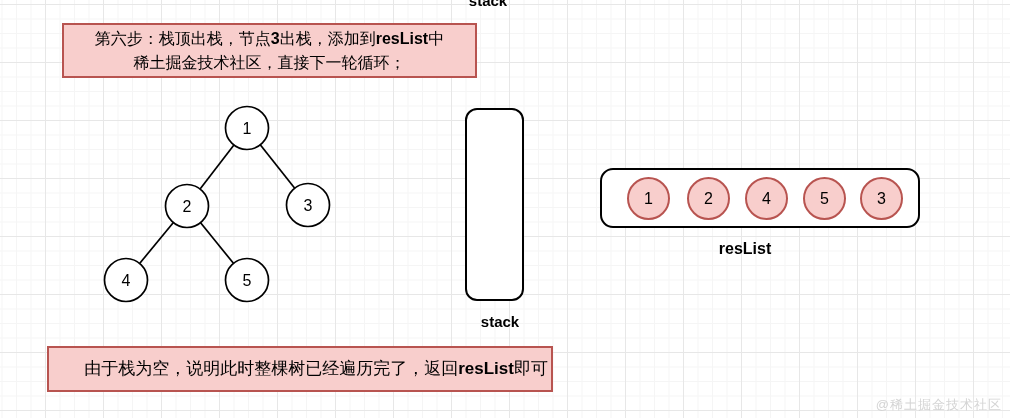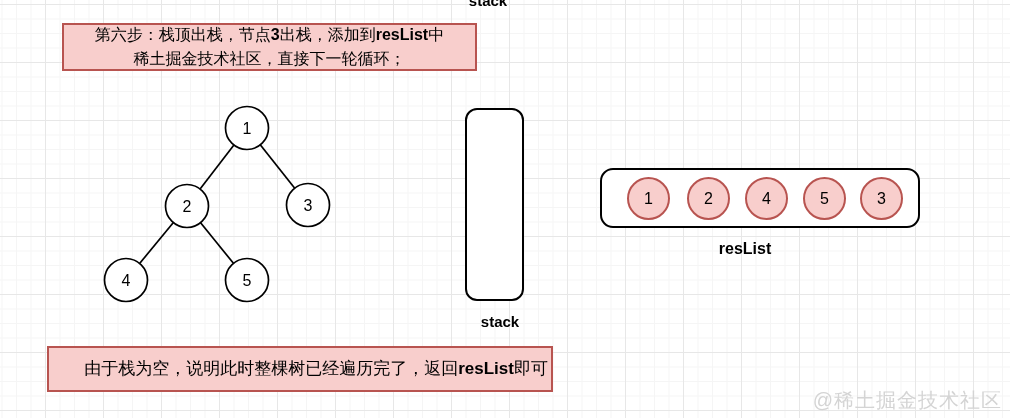--- a/index.html
+++ b/index.html
@@ -24,21 +24,21 @@
   .note-box {
     background: #f8cecc;
     border: 2px solid #b85450;
     color: #000;
     text-align: center;
     box-sizing: border-box;
     display: flex;
     flex-direction: column;
     justify-content: center;
   }
-  .step-box  { left: 62px; top: 23px; width: 415px; height: 48px; font-size: 16px; line-height: 24px; }
+  .step-box  { left: 62px; top: 23px; width: 415px; height: 55px; font-size: 16px; line-height: 24px; }
   .concl-box { left: 47px; top: 346px; width: 506px; height: 46px; font-size: 17px; line-height: 42px; padding-left: 32px; }
   .b { font-weight: 700; }
 
   
   .tree-svg { left: 86px; top: 93px; }
   .tree-svg circle { fill: #ffffff; stroke: #000000; stroke-width: 1.7px; }
   .tree-svg line   { stroke: #000000; stroke-width: 1.7px; }
   .tree-svg text   { font-family: "Liberation Sans", sans-serif; font-size: 16px; text-anchor: middle; fill: #000; }
 
   
@@ -76,21 +76,21 @@
   .rc3 { left: 201px; }
   .rc4 { left: 258px; }
   .reslist-label {
     left: 600px; top: 240px; width: 290px;
     text-align: center; font-size: 16px; font-weight: 700; color: #000;
   }
 
   
   .watermark {
     right: 8px; bottom: 4px;
-    font-size: 20px; color: #d4d4d4; letter-spacing: 1px;
+    font-size: 13px; color: #d4d4d4; letter-spacing: 1px;
   }
 </style>
 </head>
 <body>
 
 <div class="canvas">
 
   <div class="abs stack-top-label">stack</div>
 
   <div class="abs note-box step-box">

